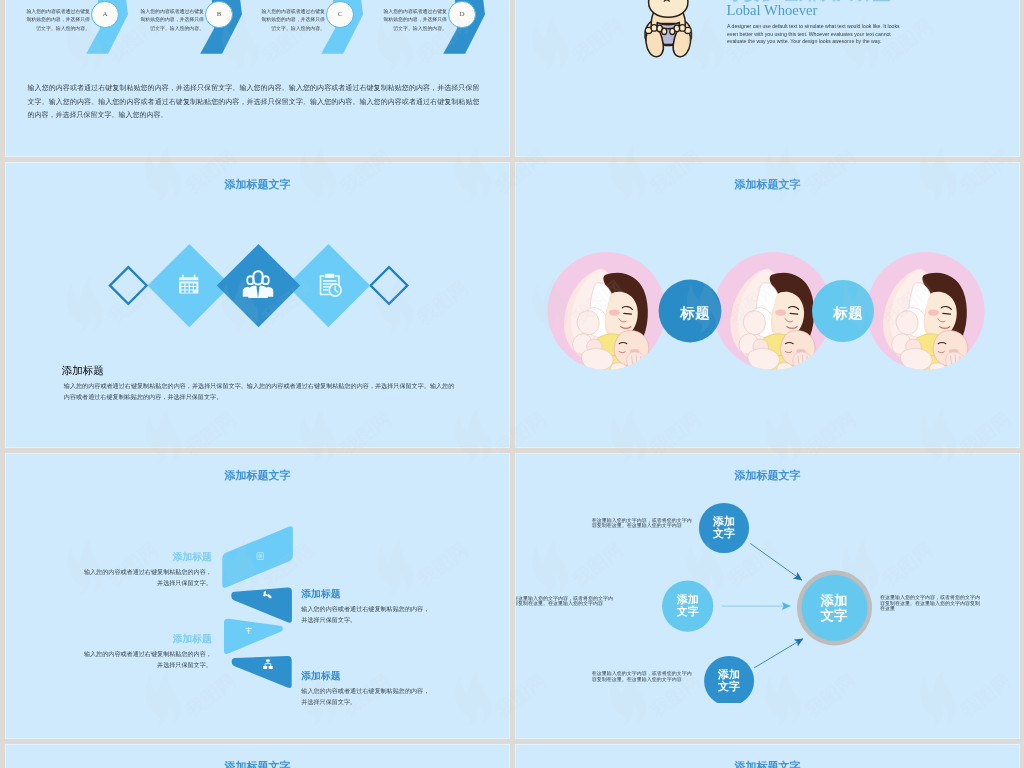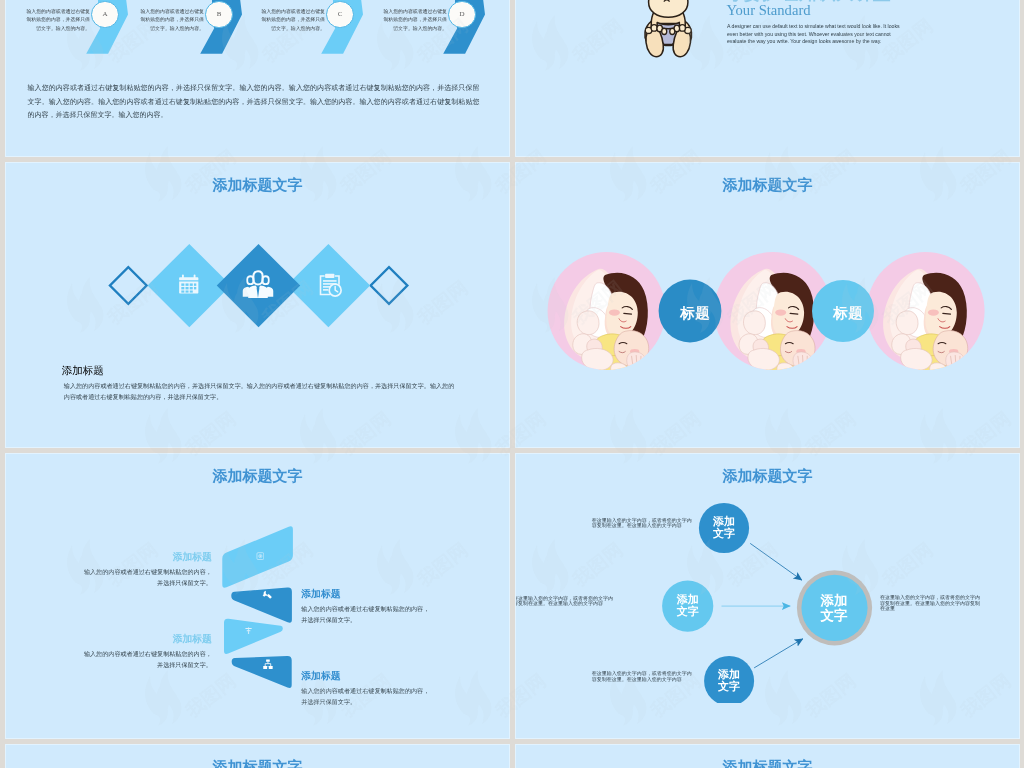--- a/index.html
+++ b/index.html
@@ -8,21 +8,21 @@
        font-family:"Liberation Sans",sans-serif;-webkit-font-smoothing:antialiased;}
   .page{position:absolute;left:0;top:0;width:1024px;height:768px;background:#dedbd6;}
   .grid{position:absolute;left:5px;top:-129px;width:1015px;height:1200px;}
   .slide{position:absolute;width:505px;height:286px;background:#d0eafd;overflow:hidden;}
   .slide::after{content:"";position:absolute;left:0;top:0;right:0;bottom:0;
                 border:1.5px solid #e2f3ff;pointer-events:none;}
   .s-c0{left:0;} .s-c1{left:510px;}
   .s-r0{top:0;} .s-r1{top:291px;} .s-r2{top:582px;} .s-r3{top:873px;}
 
   .ttl{position:absolute;width:100%;text-align:center;color:#4093d3;
-       font-size:15px;font-weight:700;letter-spacing:0px;line-height:13px;}
+       font-size:11px;font-weight:700;letter-spacing:0px;line-height:13px;}
 
   
   .wm-layer{position:absolute;left:0;top:0;width:1024px;height:768px;pointer-events:none;
             opacity:.30;z-index:5;}
 
   
   
   .arrow-row{position:absolute;left:0;top:0;width:505px;height:200px;}
   .arrow-item{position:absolute;top:0;width:110px;height:200px;}
   .arrow-row > .arrow-item:nth-child(1){left:50px;}
@@ -177,21 +177,21 @@
         </g>
         <g fill="#f4a9b4" opacity=".8">
           <ellipse cx="36" cy="8" rx="8" ry="5"></ellipse>
           <ellipse cx="84" cy="8" rx="8" ry="5"></ellipse>
         </g>
         <g stroke="#2b2118" stroke-width="2.4" fill="none" stroke-linecap="round">
           <path d="M52 18 C55 15 59 15 62 18"></path>
         </g>
       </svg>
       <div class="baby-h1">母婴护理知识大讲堂</div>
-      <div class="baby-h2">Your Standard</div>
+      <div class="baby-h2">Lobal Whoever</div>
       <div class="baby-p">A designer can use default text to simulate what text would look like. It looks even better with you using this text. Whoever evaluates your text cannot evaluate the way you write. Your design looks awesome by the way.</div>
     </div>
 
     <div class="slide s-r1 s-c0">
       <div class="ttl d-ttl">添加标题文字</div>
       <svg class="dia-svg" viewBox="0 0 320 92">
         <rect x="20.3" y="32.6" width="26" height="26" transform="rotate(45 33.3 45.6)" fill="none" stroke="#1f7fc0" stroke-width="2.3"></rect>
         <rect x="281.0" y="32.6" width="26" height="26" transform="rotate(45 294 45.6)" fill="none" stroke="#1f7fc0" stroke-width="2.3"></rect>
         <rect x="64.8" y="16.1" width="59" height="59" transform="rotate(45 94.3 45.6)" fill="#6bcdf7"></rect>
         <rect x="203.9" y="16.1" width="59" height="59" transform="rotate(45 233.4 45.6)" fill="#6bcdf7"></rect>

